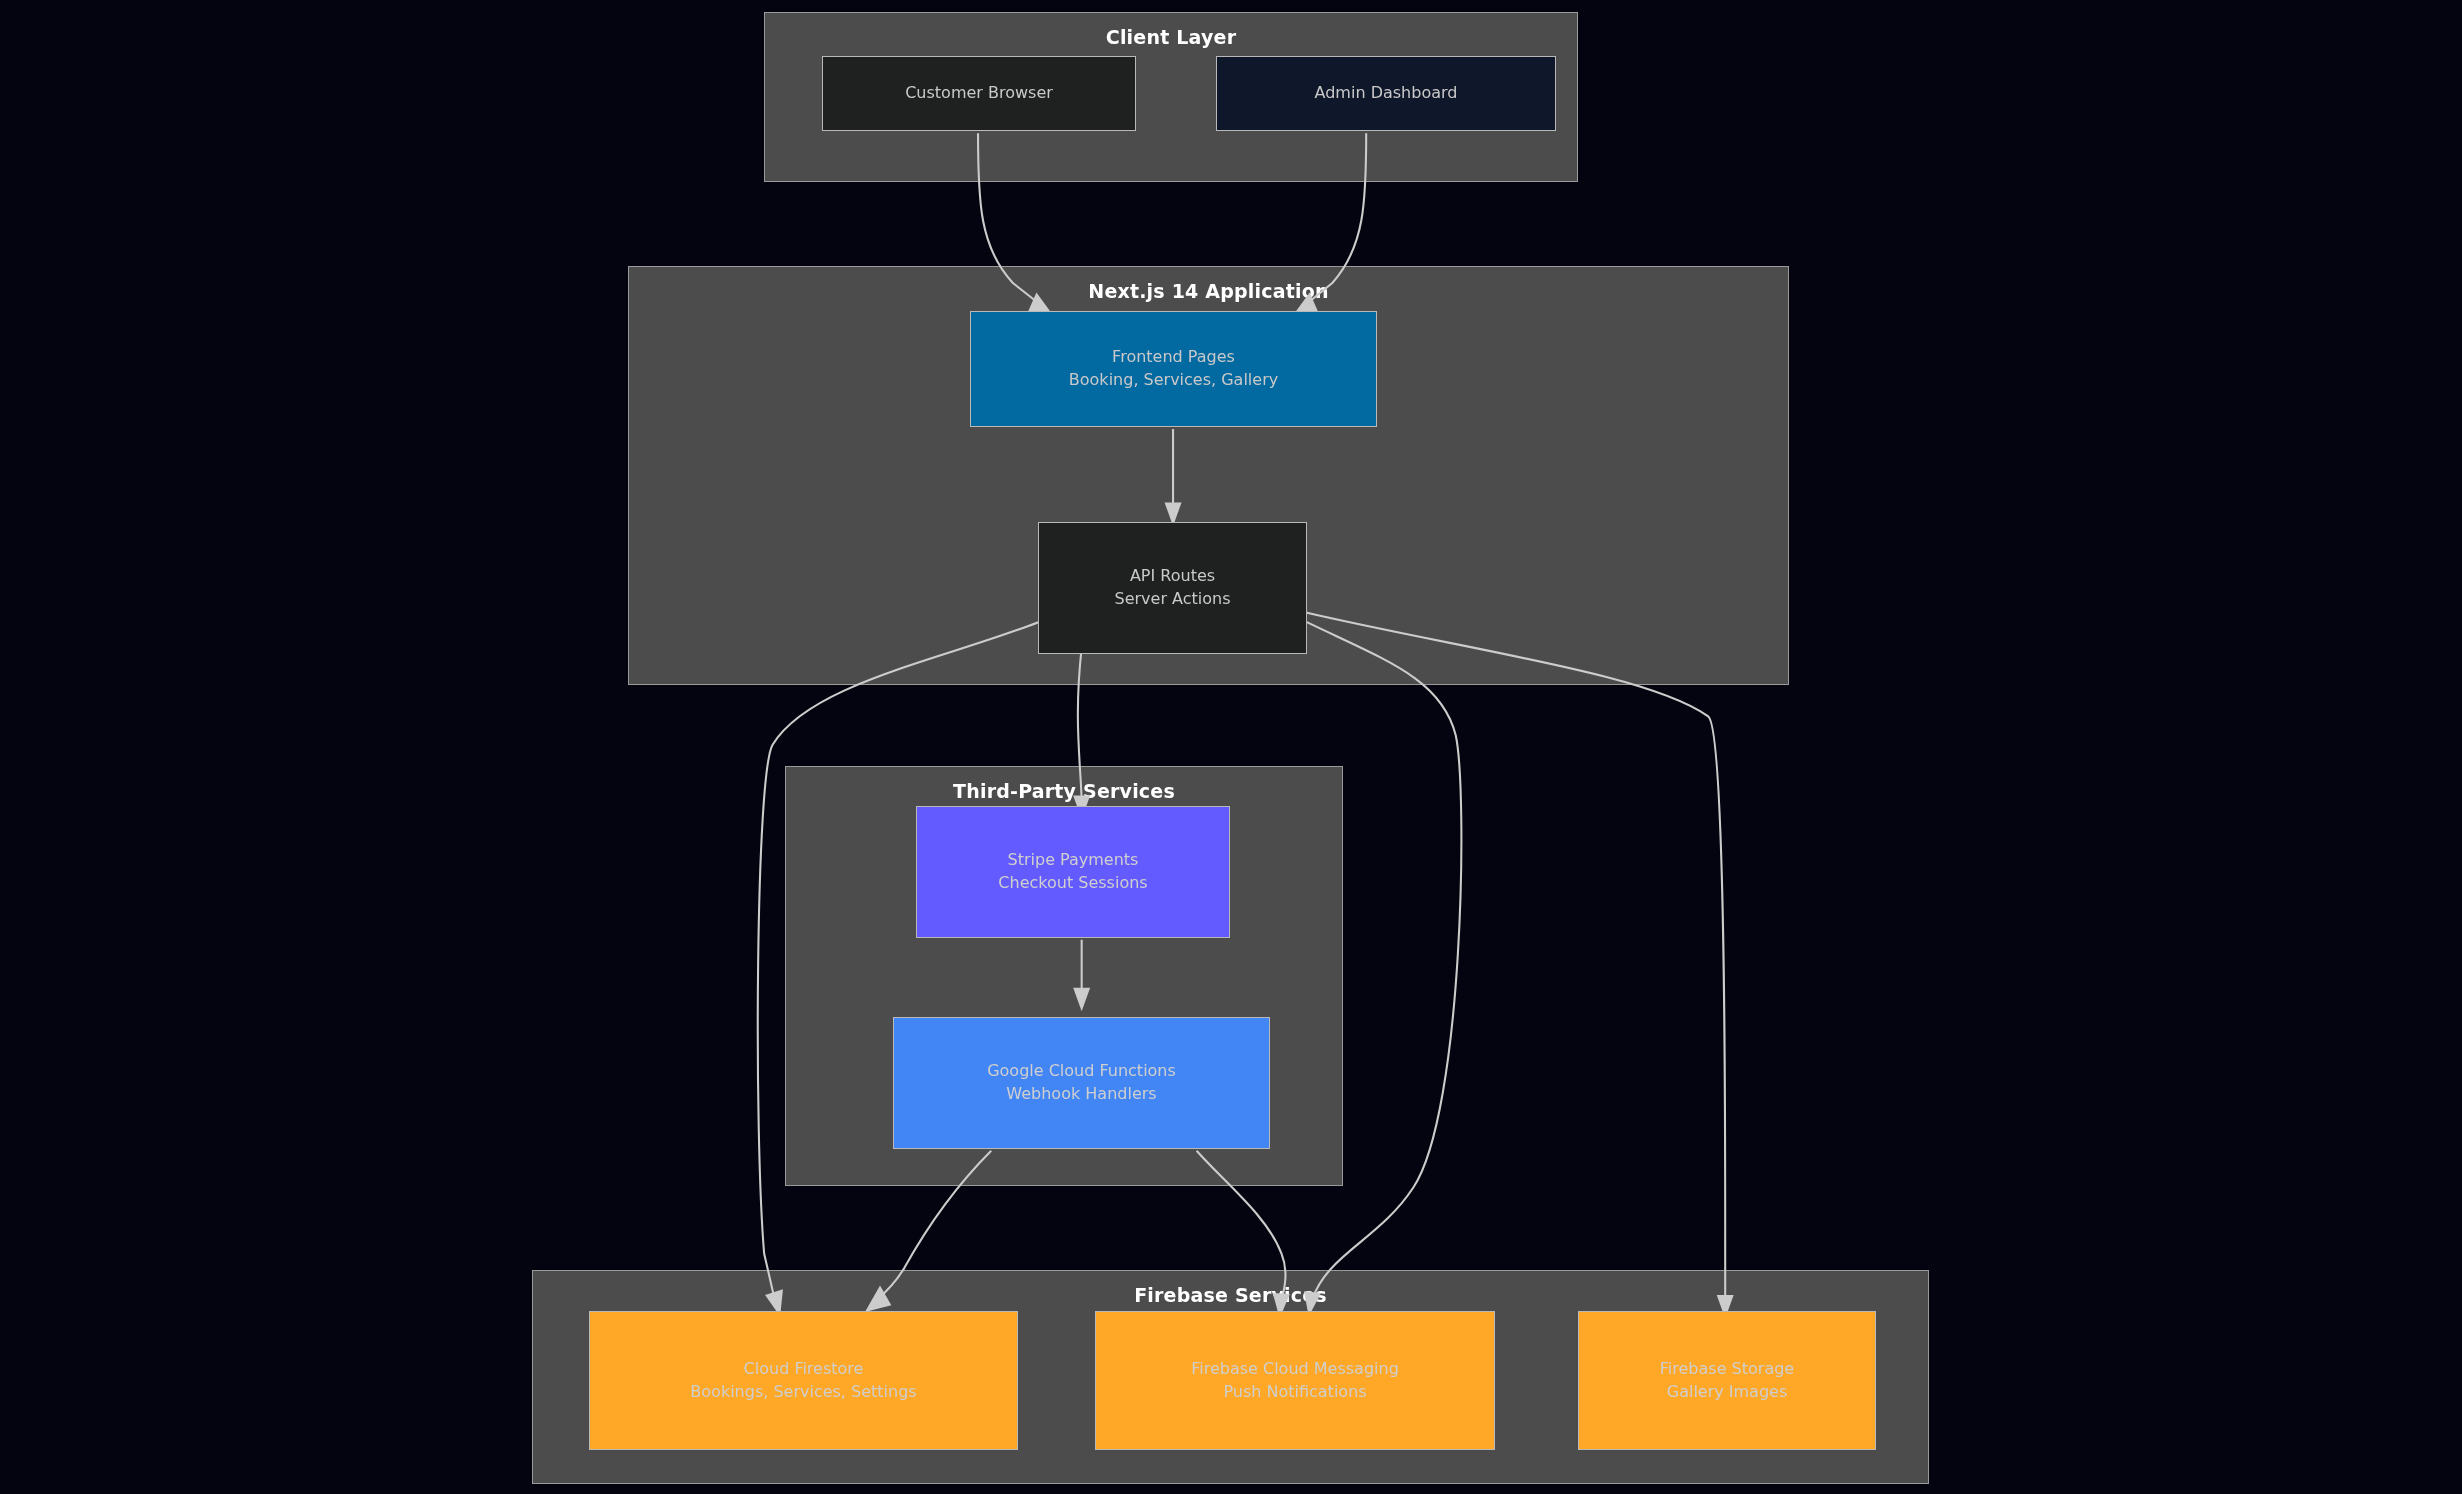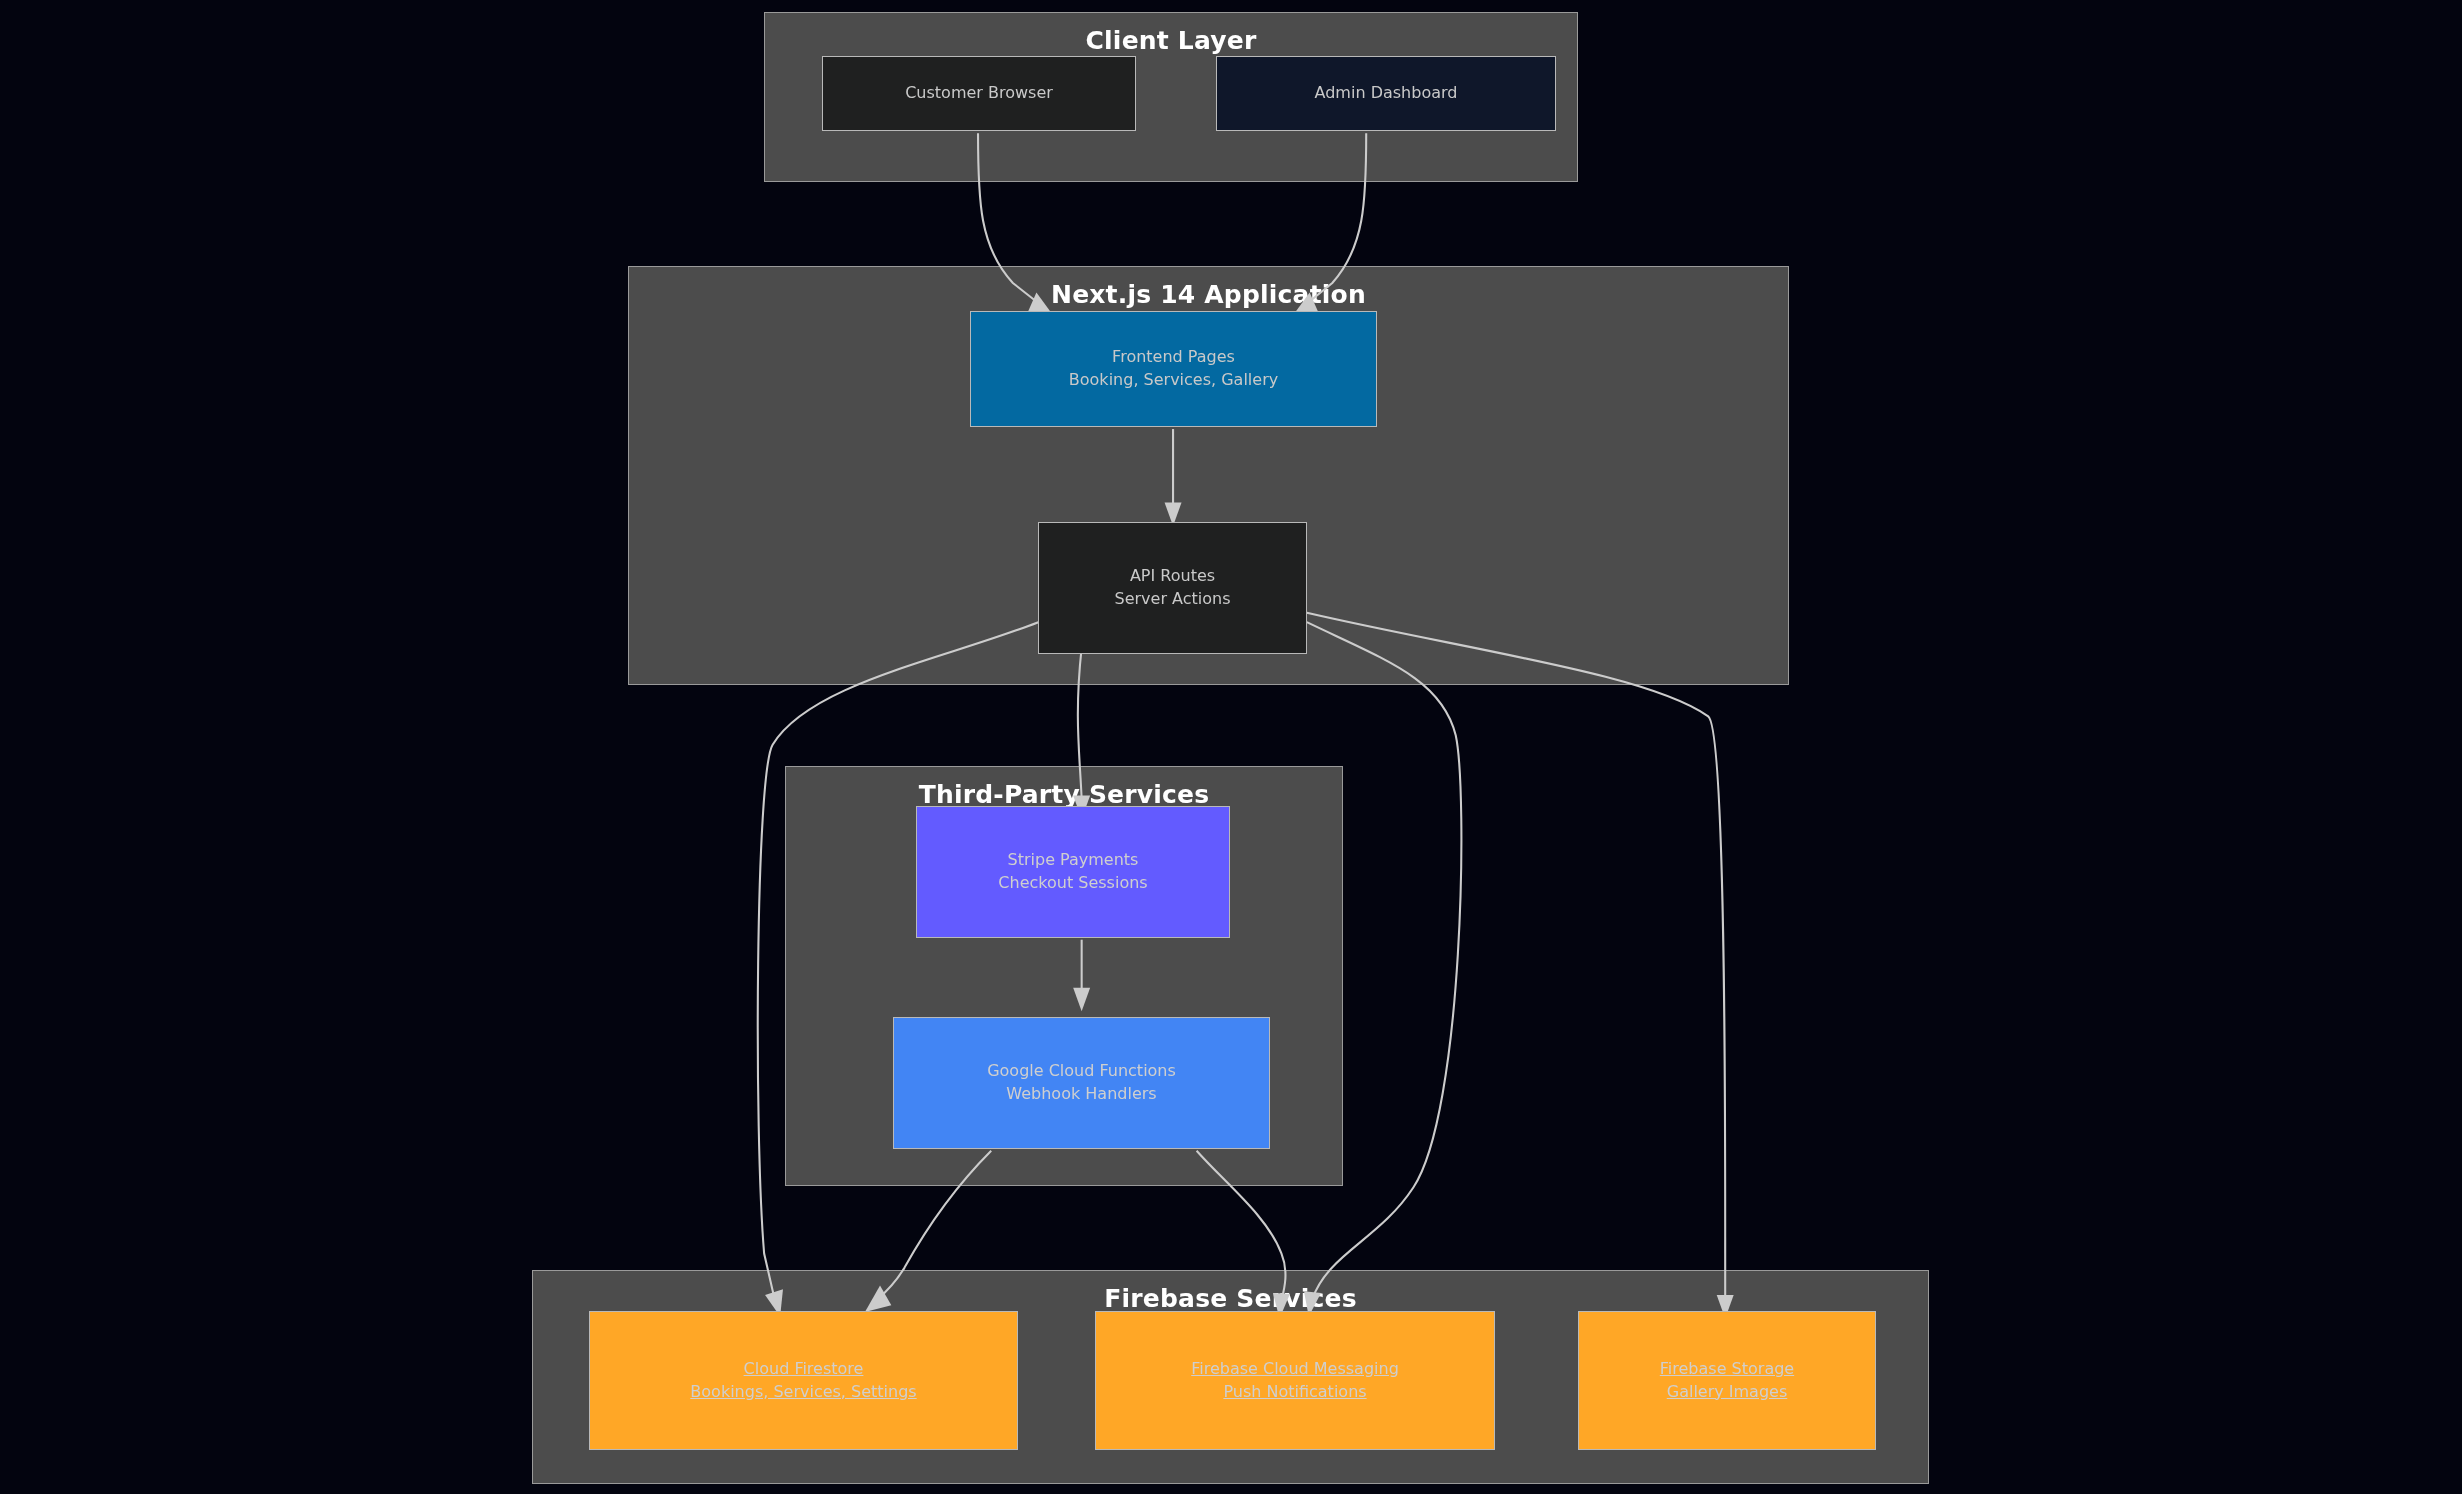--- a/index.html
+++ b/index.html
@@ -16,21 +16,21 @@
     position:absolute;
     background:#4c4c4c;
     border:1.9px solid #9a9a9a;
     box-sizing:border-box;
   }
   .cluster-title{
     position:absolute;
     width:100%;
     text-align:center;
     color:#ffffff;
-    font-size:25px;
+    font-size:19px;
     font-weight:700;
     letter-spacing:0.2px;
     top:13px;
     left:0;
     white-space:nowrap;
     pointer-events:none;
   }
 
   
   .node{
@@ -43,21 +43,21 @@
     justify-content:center;
     text-align:center;
     line-height:1.42;
     font-size:16px;
     white-space:nowrap;
   }
   .node .l1,.node .l2{display:block;}
   .node.dark{background:#1f2020;color:#c9c9c9;}
   .node.stripe{background:#635bff;color:#cfcfcf;}
   .node.gcf{background:#4285f4;color:#cfcfcf;}
-  .node.fire{background:#ffa726;color:#cfcfcf;text-decoration:underline;}
+  .node.fire{background:#ffa726;color:#cfcfcf;}
 
   
   #edges{position:absolute;left:0;top:0;width:2462px;height:1495px;overflow:visible;}
   #edges path{fill:none;stroke:#cccccc;stroke-width:2.2;}
   #edges polygon{fill:#cccccc;}
 </style>
 </head>
 <body style="background: rgb(3, 4, 15);">
 
 <div id="stage" style="background: rgb(3, 4, 15);">

